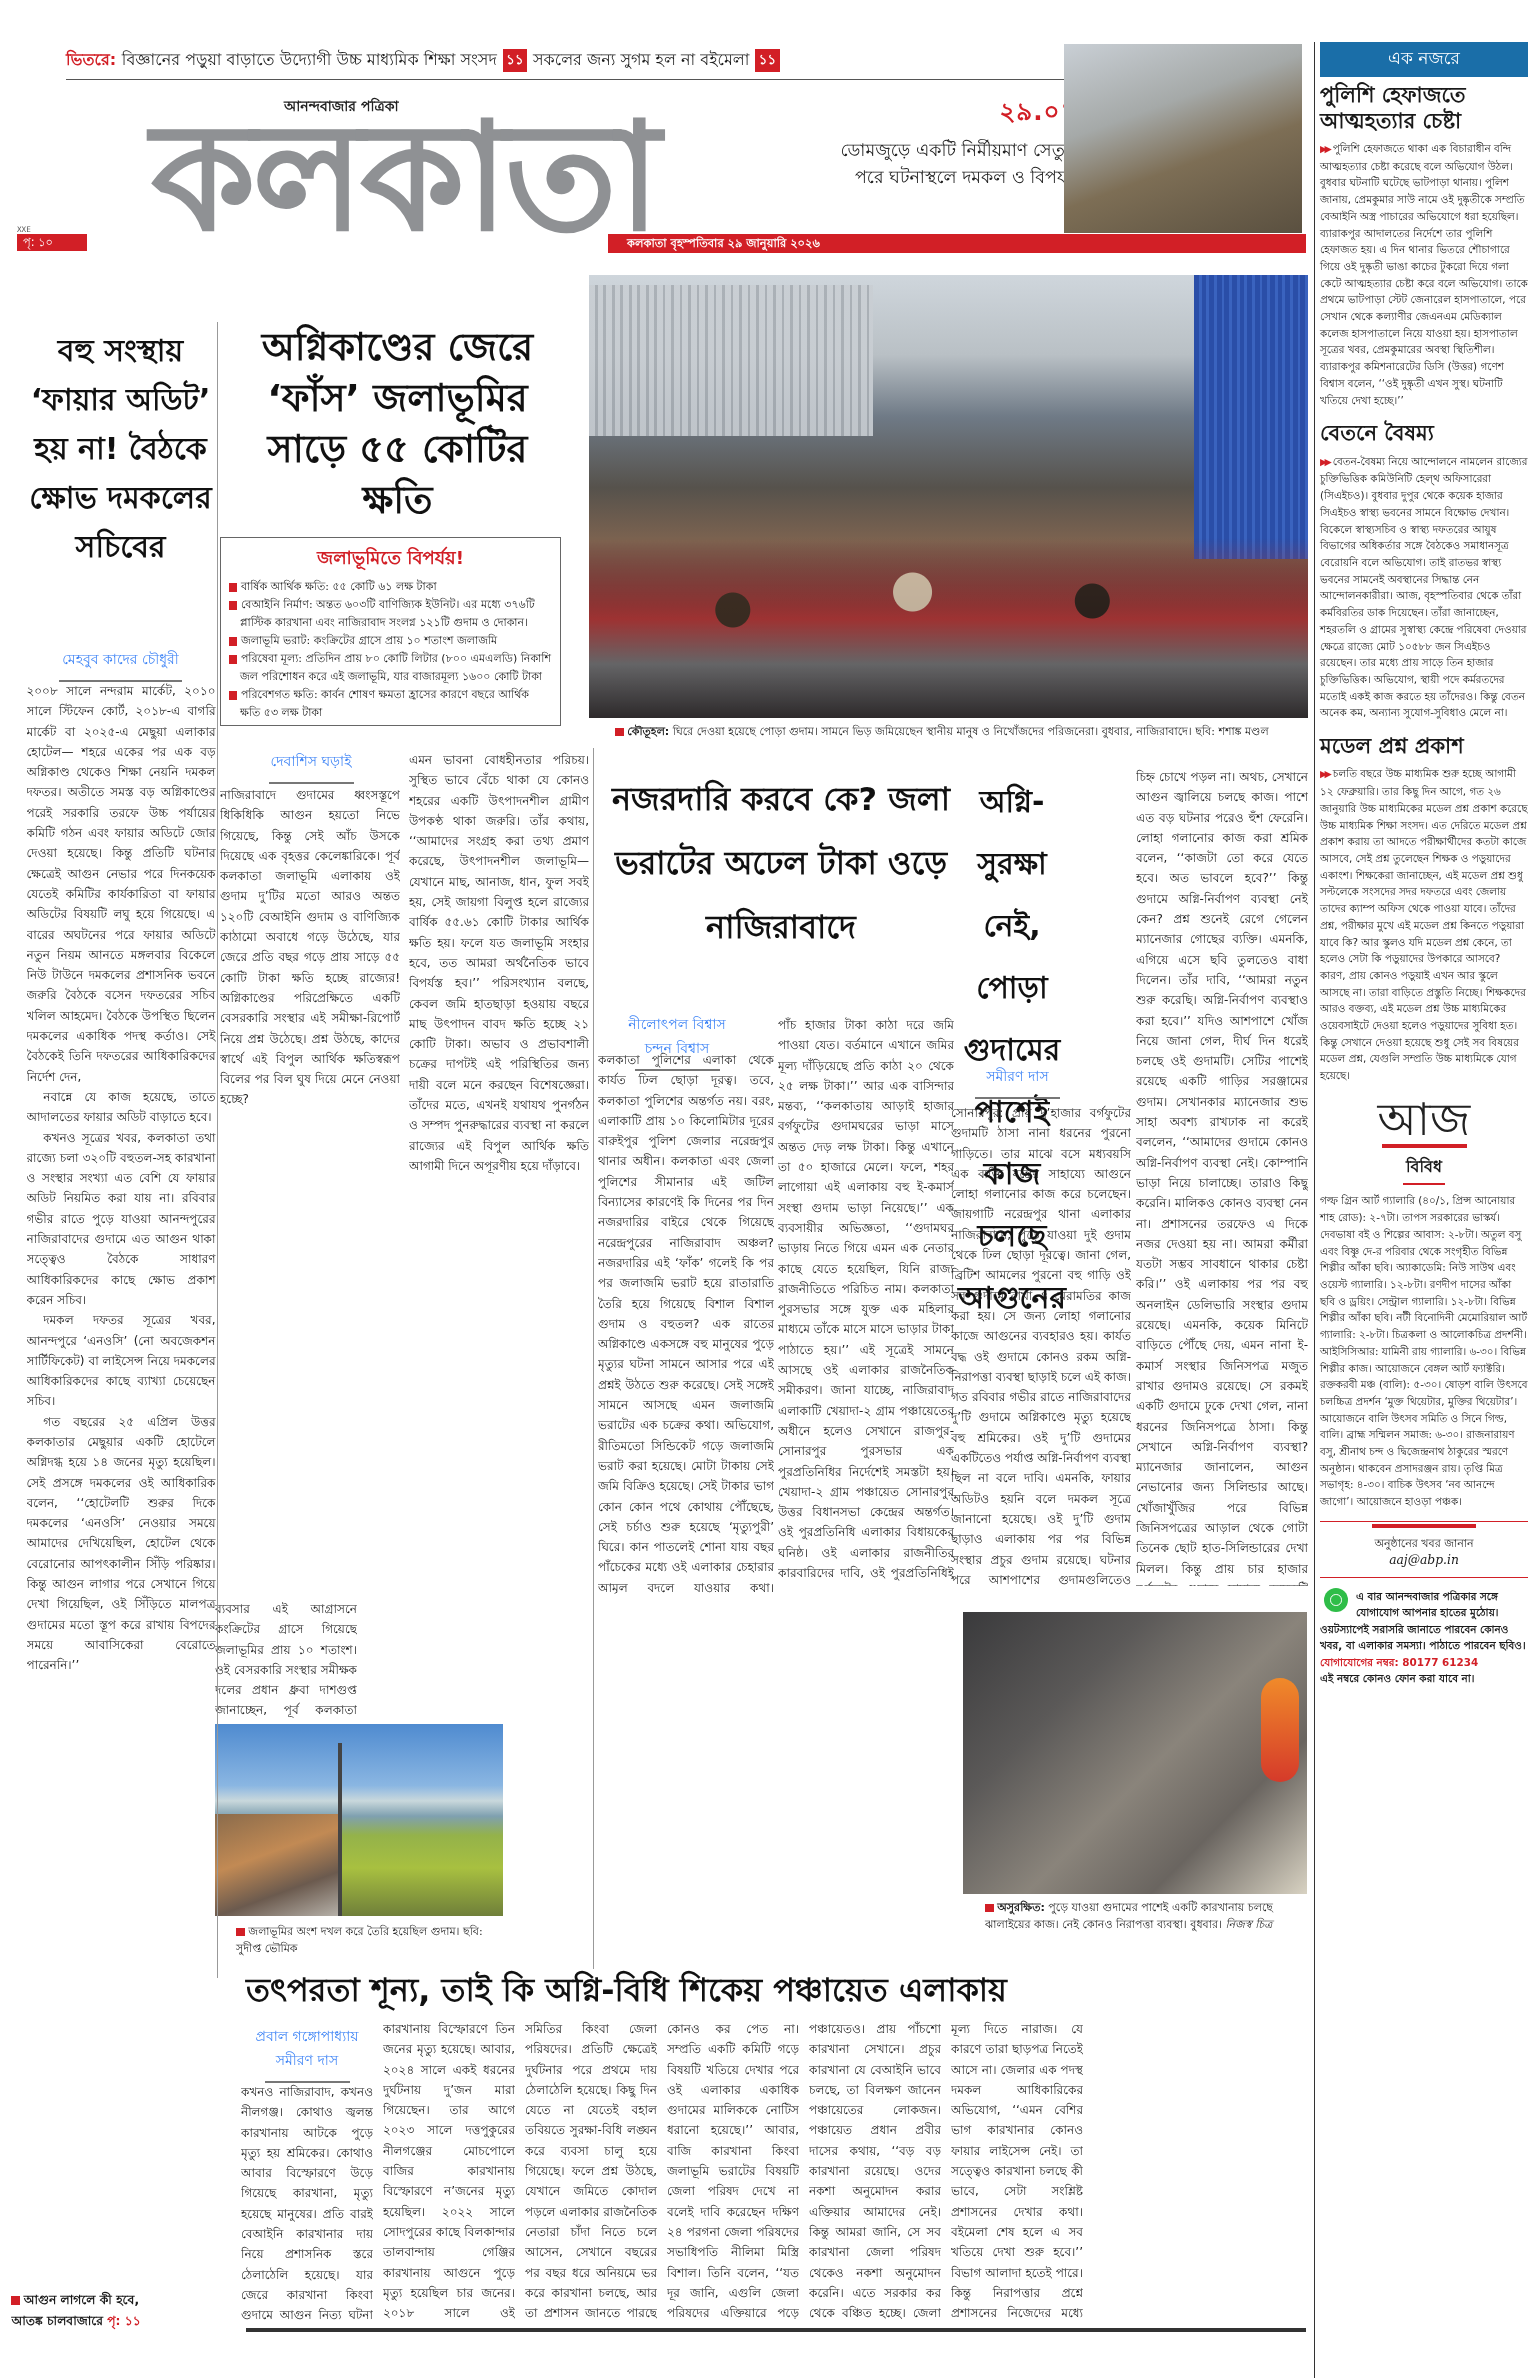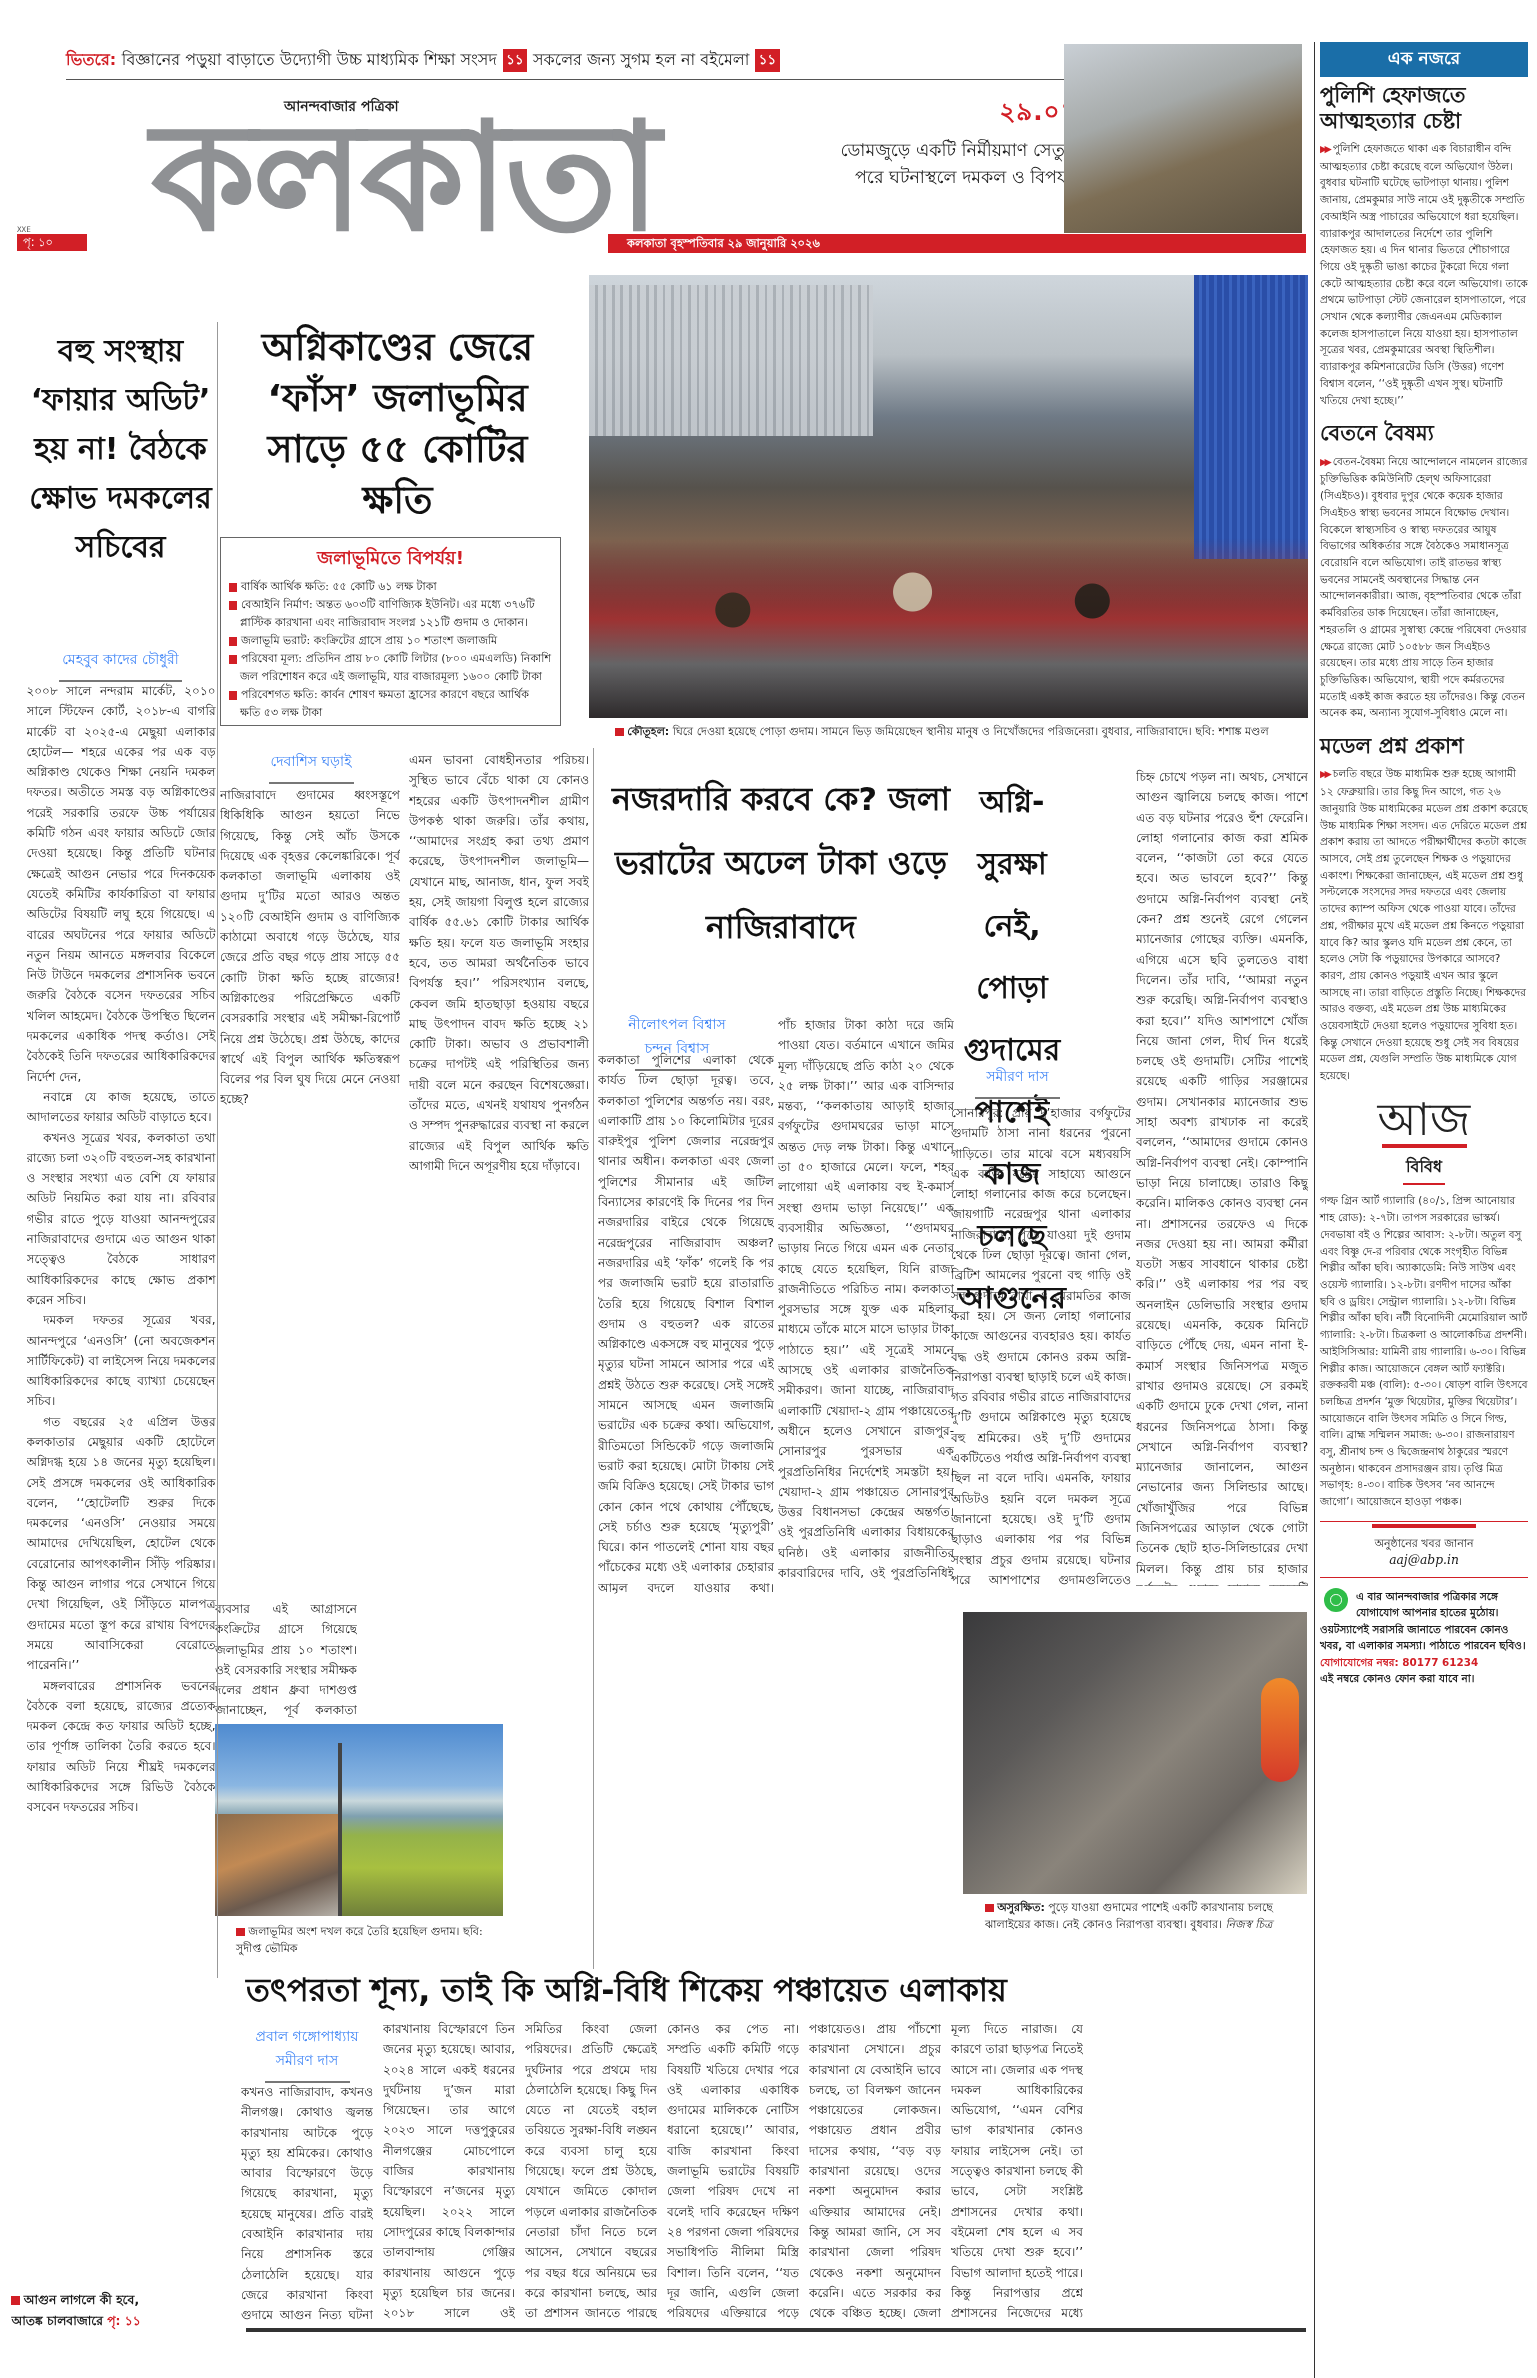--- a/index.html
+++ b/index.html
@@ -32,21 +32,21 @@
   #date-bar { left: 608px; top: 234px; width: 698px; height: 19px; background: #d21f26; color: #fff; font-size: 11.4px; font-family: "DejaVu Sans", sans-serif; padding-left: 19px; line-height: 19px; font-weight: bold; }
 
   
   #flashback { left: 833px; top: 93px; width: 322px; text-align: right; font-family: "DejaVu Sans", sans-serif; }
   #flashback .fdate { color: #d21f26; font-size: 24.6px; font-weight: bold; letter-spacing: 0.9px; }
   #flashback .ftext { font-size: 17.5px; line-height: 27.4px; color: #222; margin-top: 3.8px; }
   #flashback-photo { left: 1064px; top: 44px; width: 238px; height: 189px; background: linear-gradient(160deg, #c9cfd5 0%, #a5a9a8 35%, #7d6e55 60%, #5a5040 100%); }
 
   
   #sidebar { left: 1320px; top: 42px; width: 208px; }
-  #sidebar .sb-head { background: #1a6ea8; color: #fff; font-family: "DejaVu Sans", sans-serif; font-size: 17px; text-align: center; padding: 2.8px 0 4.7px; font-weight: bold; }
+  #sidebar .sb-head { background: #1a6ea8; color: #fff; font-family: "DejaVu Sans", sans-serif; font-size: 17px; text-align: center; padding: 2.8px 0 4.7px; }
   #sidebar .sb-title { font-family: "DejaVu Sans", sans-serif; font-weight: bold; font-size: 20px; line-height: 25.6px; margin-top: 5.7px; }
   #sidebar .sb-title.big { font-size: 21px; }
   #sidebar .sb-body { font-family: "DejaVu Sans", sans-serif; font-size: 10.4px; line-height: 16.7px; color: #222; margin-top: 5.7px; }
   #sidebar .arrow { color: #d21f26; font-size: 9.5px; letter-spacing: -2.8px; margin-right: 3.8px; }
   #sidebar-rule { left: 1314px; top: 42px; width: 0.9px; height: 2337px; background: #333; }
 
   
   #aaj-title { font-family: "DejaVu Serif", serif; font-size: 45px; text-align: center; color: #222; line-height: 1; margin-top: 13px; }
   .aaj-rule { height: 4.7px; width: 85px; background: #d21f26; margin: 1.9px auto 5.7px; }
   #aaj-sub { font-family: "DejaVu Sans", sans-serif; font-weight: bold; font-size: 16px; text-align: center; }
@@ -187,21 +187,20 @@
 <div id="left-byline" class="abs byline">
   <span>মেহবুব কাদের চৌধুরী</span>
   <div class="byline-rule" style="width:123px"></div>
 </div>
 <div id="left-body" class="abs body-text">
   <p class="first">২০০৮ সালে নন্দরাম মার্কেট, ২০১০ সালে স্টিফেন কোর্ট, ২০১৮-এ বাগরি মার্কেট বা ২০২৫-এ মেছুয়া এলাকার হোটেল— শহরে একের পর এক বড় অগ্নিকাণ্ড থেকেও শিক্ষা নেয়নি দমকল দফতর। অতীতে সমস্ত বড় অগ্নিকাণ্ডের পরেই সরকারি তরফে উচ্চ পর্যায়ের কমিটি গঠন এবং ফায়ার অডিটে জোর দেওয়া হয়েছে। কিন্তু প্রতিটি ঘটনার ক্ষেত্রেই আগুন নেভার পরে দিনকয়েক যেতেই কমিটির কার্যকারিতা বা ফায়ার অডিটের বিষয়টি লঘু হয়ে গিয়েছে। এ বারের অঘটনের পরে ফায়ার অডিটে নতুন নিয়ম আনতে মঙ্গলবার বিকেলে নিউ টাউনে দমকলের প্রশাসনিক ভবনে জরুরি বৈঠকে বসেন দফতরের সচিব খলিল আহমেদ। বৈঠকে উপস্থিত ছিলেন দমকলের একাধিক পদস্থ কর্তাও। সেই বৈঠকেই তিনি দফতরের আধিকারিকদের নির্দেশ দেন,</p>
   <p>নবান্নে যে কাজ হয়েছে, তাতে আদালতের ফায়ার অডিট বাড়াতে হবে।</p>
   <p>কখনও সূত্রের খবর, কলকাতা তথা রাজ্যে চলা ৩২০টি বহুতল-সহ কারখানা ও সংস্থার সংখ্যা এত বেশি যে ফায়ার অডিট নিয়মিত করা যায় না। রবিবার গভীর রাতে পুড়ে যাওয়া আনন্দপুরের নাজিরাবাদের গুদামে এত আগুন থাকা সত্ত্বেও বৈঠকে সাধারণ আধিকারিকদের কাছে ক্ষোভ প্রকাশ করেন সচিব।</p>
   <p>দমকল দফতর সূত্রের খবর, আনন্দপুরে ‘এনওসি’ (নো অবজেকশন সার্টিফিকেট) বা লাইসেন্স নিয়ে দমকলের আধিকারিকদের কাছে ব্যাখ্যা চেয়েছেন সচিব।</p>
   <p>গত বছরের ২৫ এপ্রিল উত্তর কলকাতার মেছুয়ার একটি হোটেলে অগ্নিদগ্ধ হয়ে ১৪ জনের মৃত্যু হয়েছিল। সেই প্রসঙ্গে দমকলের ওই আধিকারিক বলেন, ‘‘হোটেলটি শুরুর দিকে দমকলের ‘এনওসি’ নেওয়ার সময়ে আমাদের দেখিয়েছিল, হোটেল থেকে বেরোনোর আপৎকালীন সিঁড়ি পরিষ্কার। কিন্তু আগুন লাগার পরে সেখানে গিয়ে দেখা গিয়েছিল, ওই সিঁড়িতে মালপত্র গুদামের মতো স্তূপ করে রাখায় বিপদের সময়ে আবাসিকেরা বেরোতে পারেননি।’’</p>
-  <p>মঙ্গলবারের প্রশাসনিক ভবনের বৈঠকে বলা হয়েছে, রাজ্যের প্রত্যেক দমকল কেন্দ্রে কত ফায়ার অডিট হচ্ছে, তার পূর্ণাঙ্গ তালিকা তৈরি করতে হবে। ফায়ার অডিট নিয়ে শীঘ্রই দমকলের আধিকারিকদের সঙ্গে রিভিউ বৈঠকে বসবেন দফতরের সচিব।</p>
 </div>
 <div id="left-link" class="abs">
   <span class="redbox"></span><span>আগুন লাগলে কী হবে,</span><br>
   <span>আতঙ্ক চালবাজারে</span>
   <span class="red">পৃ: ১১</span>
 </div>
 
 <div id="lead-head" class="abs head-black">অগ্নিকাণ্ডের জেরে ‘ফাঁস’ জলাভূমির সাড়ে ৫৫ কোটির ক্ষতি</div>
 <div id="info-box" class="abs">
   <div class="ib-title">জলাভূমিতে বিপর্যয়!</div>

